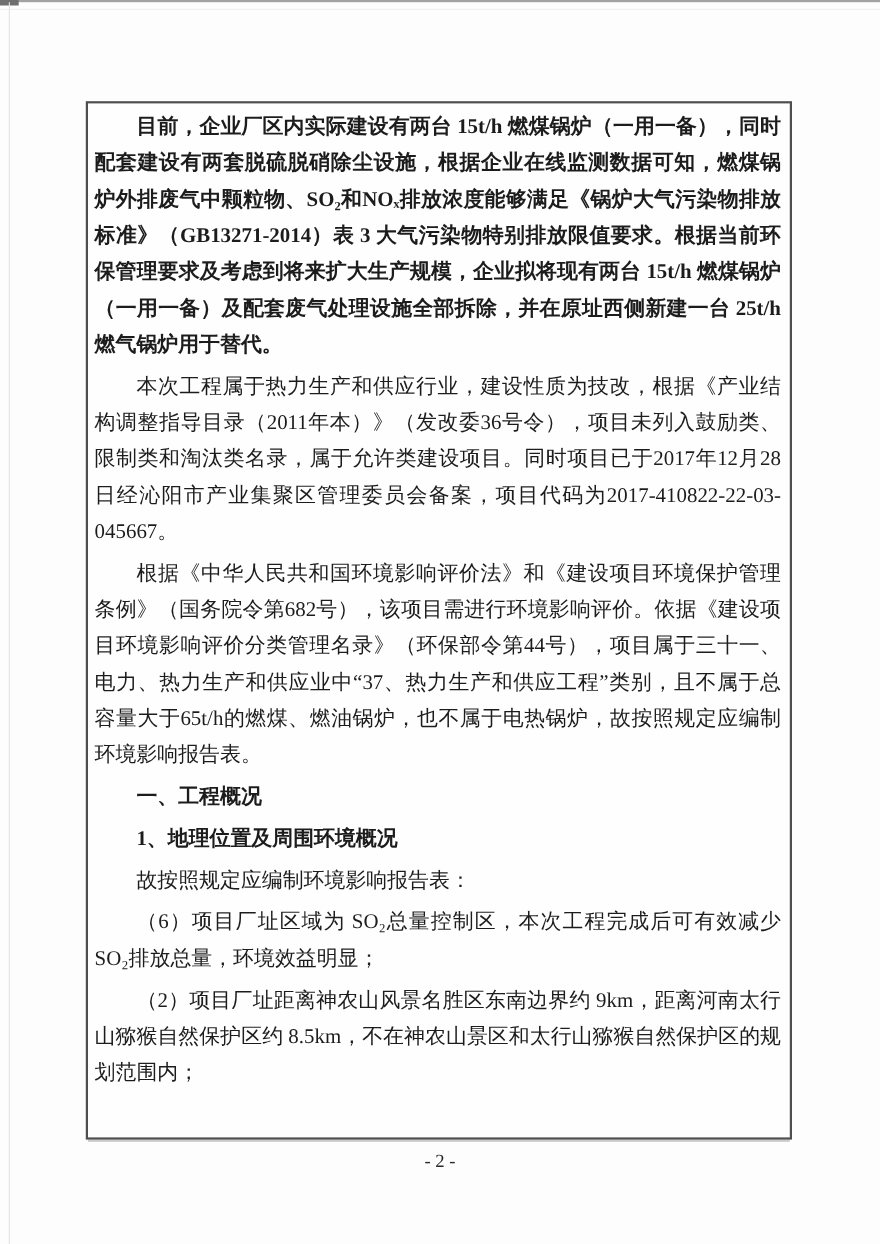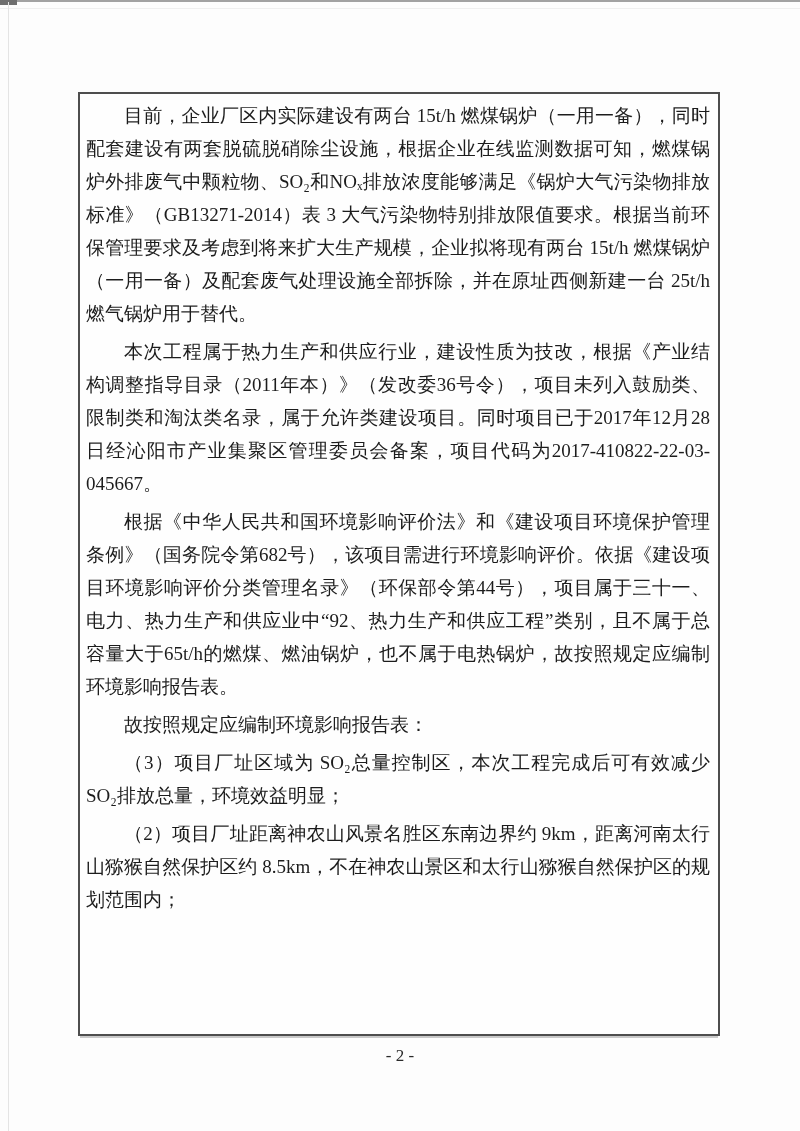--- a/index.html
+++ b/index.html
@@ -56,21 +56,21 @@
   }
   .block {
     margin: 5px 0 0 0;
     font-size: 19px;
     line-height: 33px;
     color: #1c1c1c;
     text-align: justify;
     text-indent: 2em;
     word-break: break-word;
   }
-  .block:first-child { margin-top: 1px; }
+  .block:first-child { margin-top: 1px; font-weight: bold; }
   .heading {
     font-weight: bold;
     text-align: left;
   }
   .page-number {
     position: absolute;
     top: 1044px;
     left: 0;
     width: 800px;
     text-align: center;
@@ -85,22 +85,24 @@
 <div class="page">
 
   <div class="scan-top-line"></div>
   <div class="scan-corner-mark"></div>
   <div class="scan-faint-hline"></div>
   <div class="scan-left-line"></div>
 
   <div class="content-cell">
     <div class="block">目前，企业厂区内实际建设有两台 15t/h 燃煤锅炉（一用一备），同时配套建设有两套脱硫脱硝除尘设施，根据企业在线监测数据可知，燃煤锅炉外排废气中颗粒物、SO₂和NOₓ排放浓度能够满足《锅炉大气污染物排放标准》（GB13271-2014）表 3 大气污染物特别排放限值要求。根据当前环保管理要求及考虑到将来扩大生产规模，企业拟将现有两台 15t/h 燃煤锅炉（一用一备）及配套废气处理设施全部拆除，并在原址西侧新建一台 25t/h 燃气锅炉用于替代。</div>
     <div class="block">本次工程属于热力生产和供应行业，建设性质为技改，根据《产业结构调整指导目录（2011年本）》（发改委36号令），项目未列入鼓励类、限制类和淘汰类名录，属于允许类建设项目。同时项目已于2017年12月28日经沁阳市产业集聚区管理委员会备案，项目代码为2017-410822-22-03-045667。</div>
-    <div class="block">根据《中华人民共和国环境影响评价法》和《建设项目环境保护管理条例》（国务院令第682号），该项目需进行环境影响评价。依据《建设项目环境影响评价分类管理名录》（环保部令第44号），项目属于三十一、电力、热力生产和供应业中“92、热力生产和供应工程”类别，且不属于总容量大于65t/h的燃煤、燃油锅炉，也不属于电热锅炉，故按照规定应编制环境影响报告表。</div>
+    <div class="block">根据《中华人民共和国环境影响评价法》和《建设项目环境保护管理条例》（国务院令第682号），该项目需进行环境影响评价。依据《建设项目环境影响评价分类管理名录》（环保部令第44号），项目属于三十一、电力、热力生产和供应业中“37、热力生产和供应工程”类别，且不属于总容量大于65t/h的燃煤、燃油锅炉，也不属于电热锅炉，故按照规定应编制环境影响报告表。</div>
+    <div class="block heading">一、工程概况</div>
+    <div class="block heading">1、地理位置及周围环境概况</div>
     <div class="block">故按照规定应编制环境影响报告表：</div>
-    <div class="block">（3）项目厂址区域为 SO₂总量控制区，本次工程完成后可有效减少 SO₂排放总量，环境效益明显；</div>
+    <div class="block">（6）项目厂址区域为 SO₂总量控制区，本次工程完成后可有效减少 SO₂排放总量，环境效益明显；</div>
     <div class="block">（2）项目厂址距离神农山风景名胜区东南边界约 9km，距离河南太行山猕猴自然保护区约 8.5km，不在神农山景区和太行山猕猴自然保护区的规划范围内；</div>
 
   </div>
 
   <div class="page-number">- 2 -</div>
 
 </div>
 
 </body></html>

